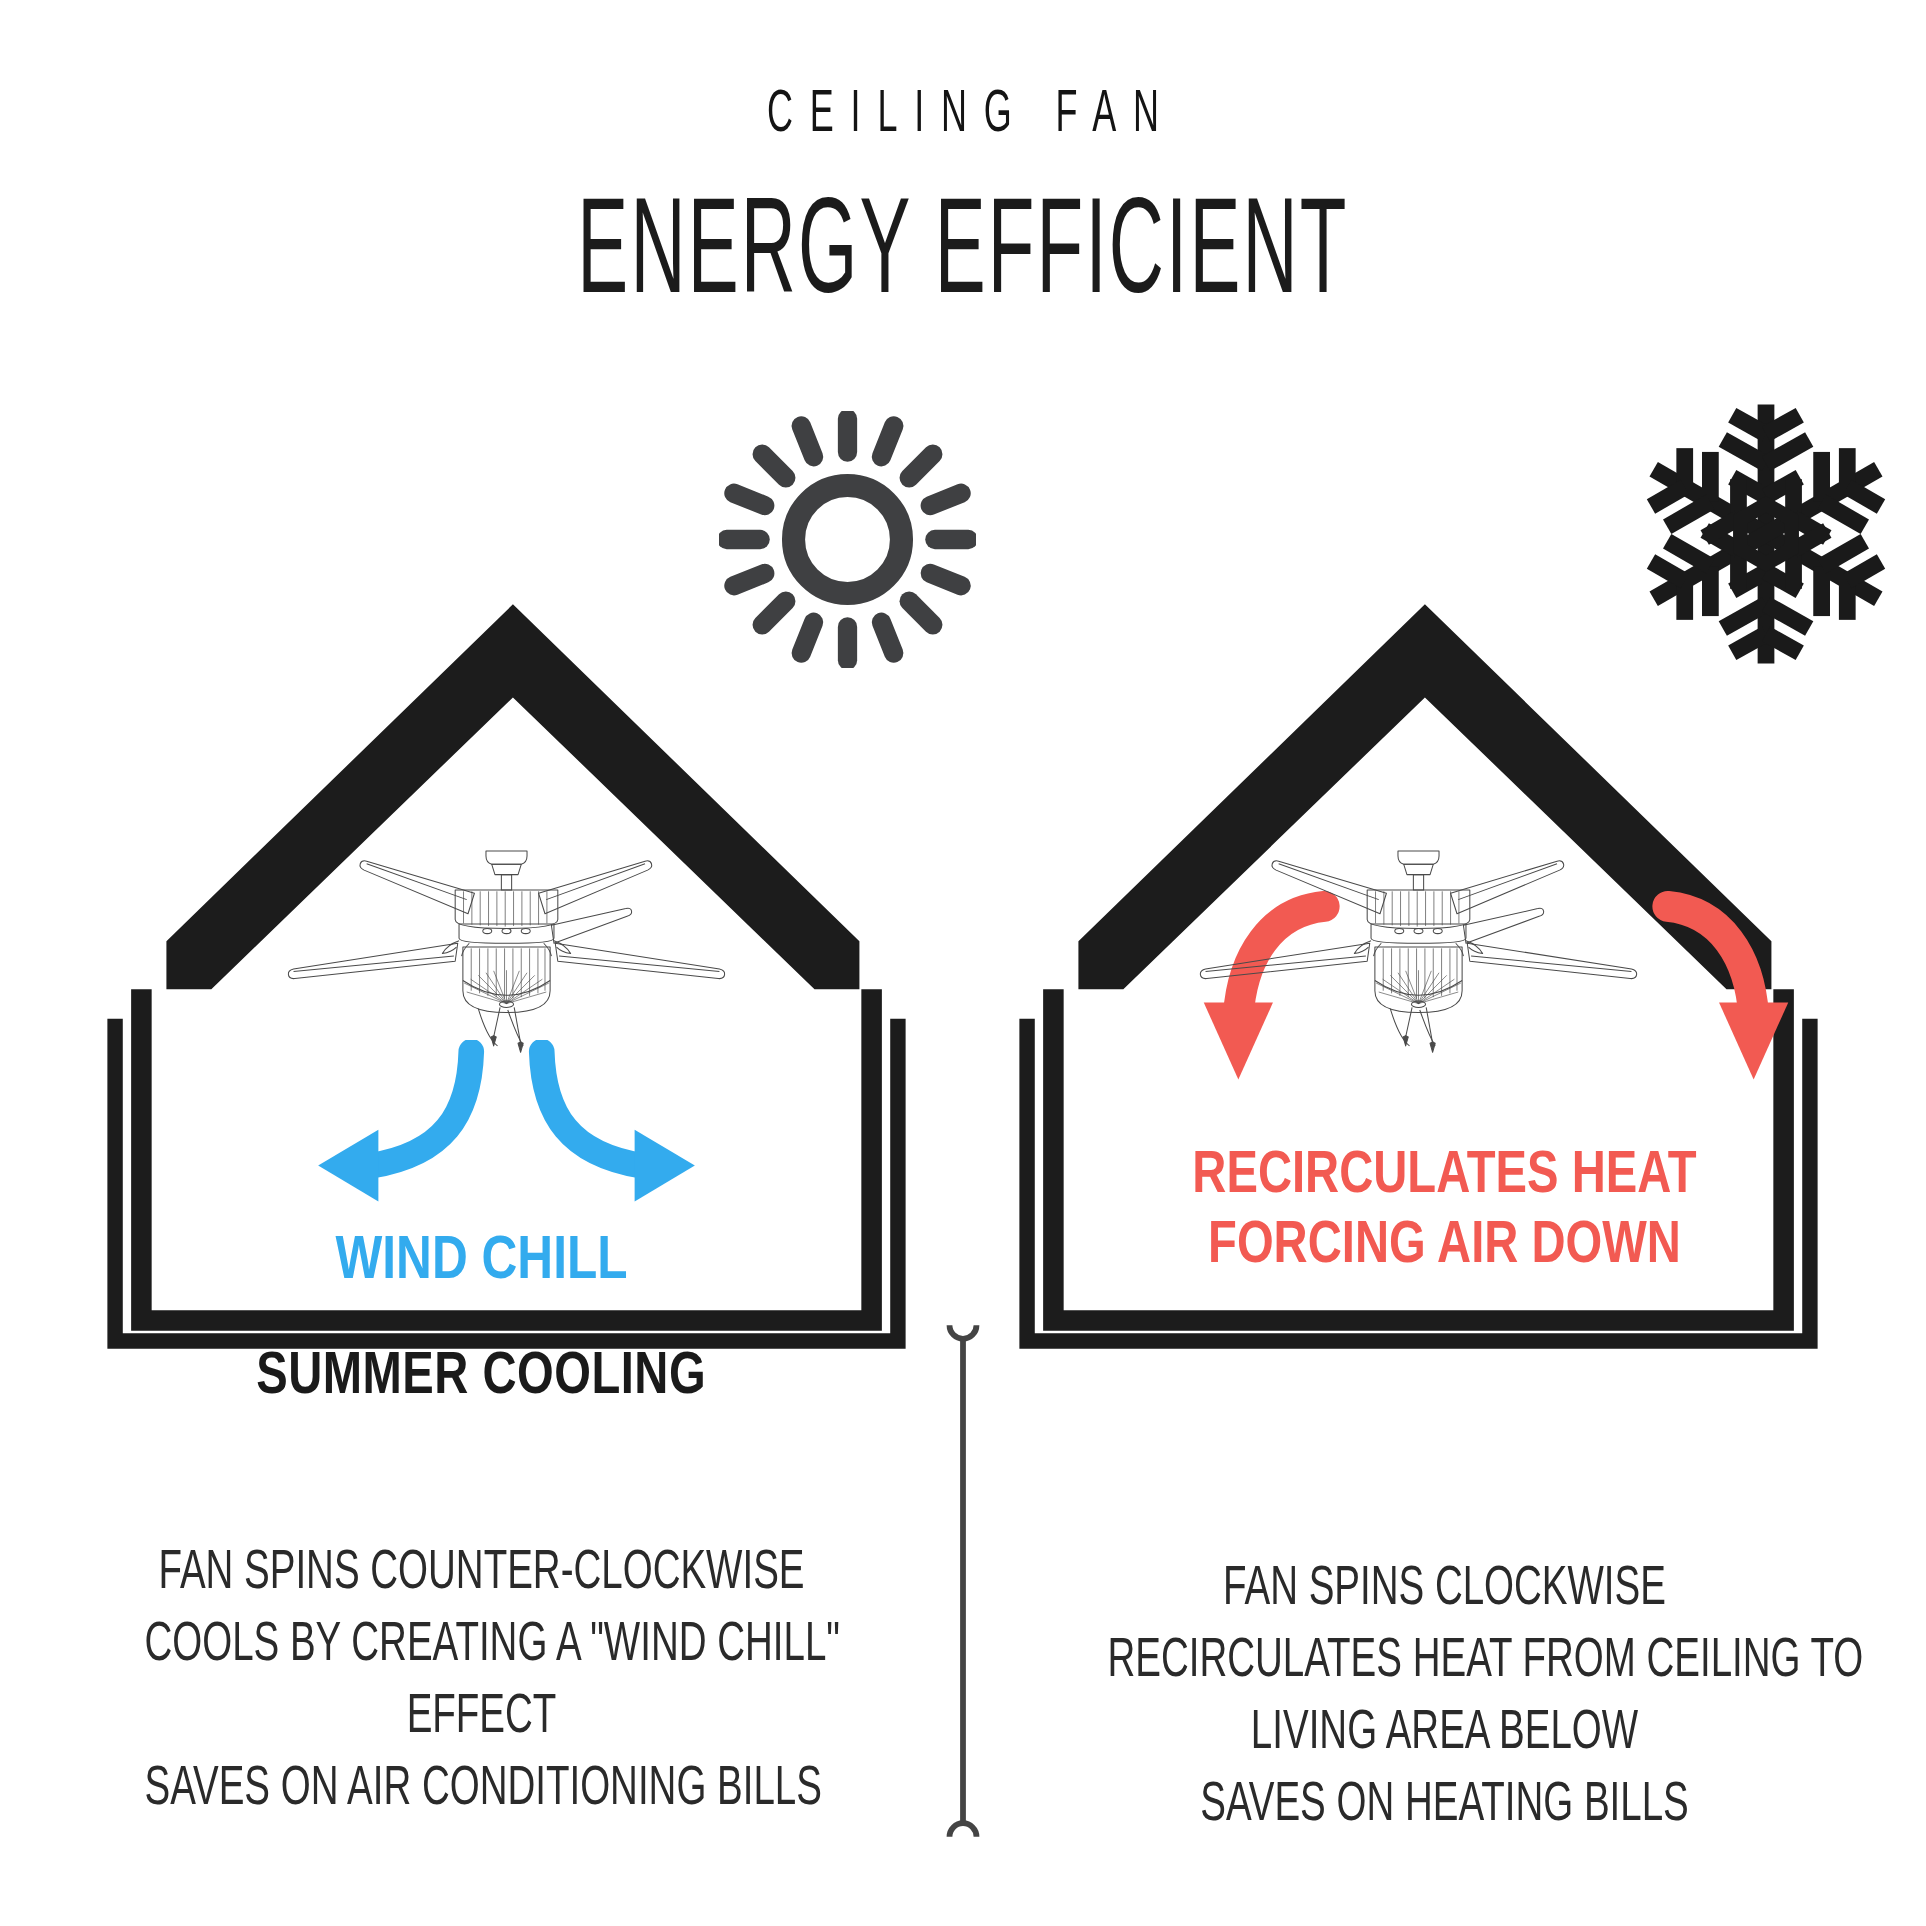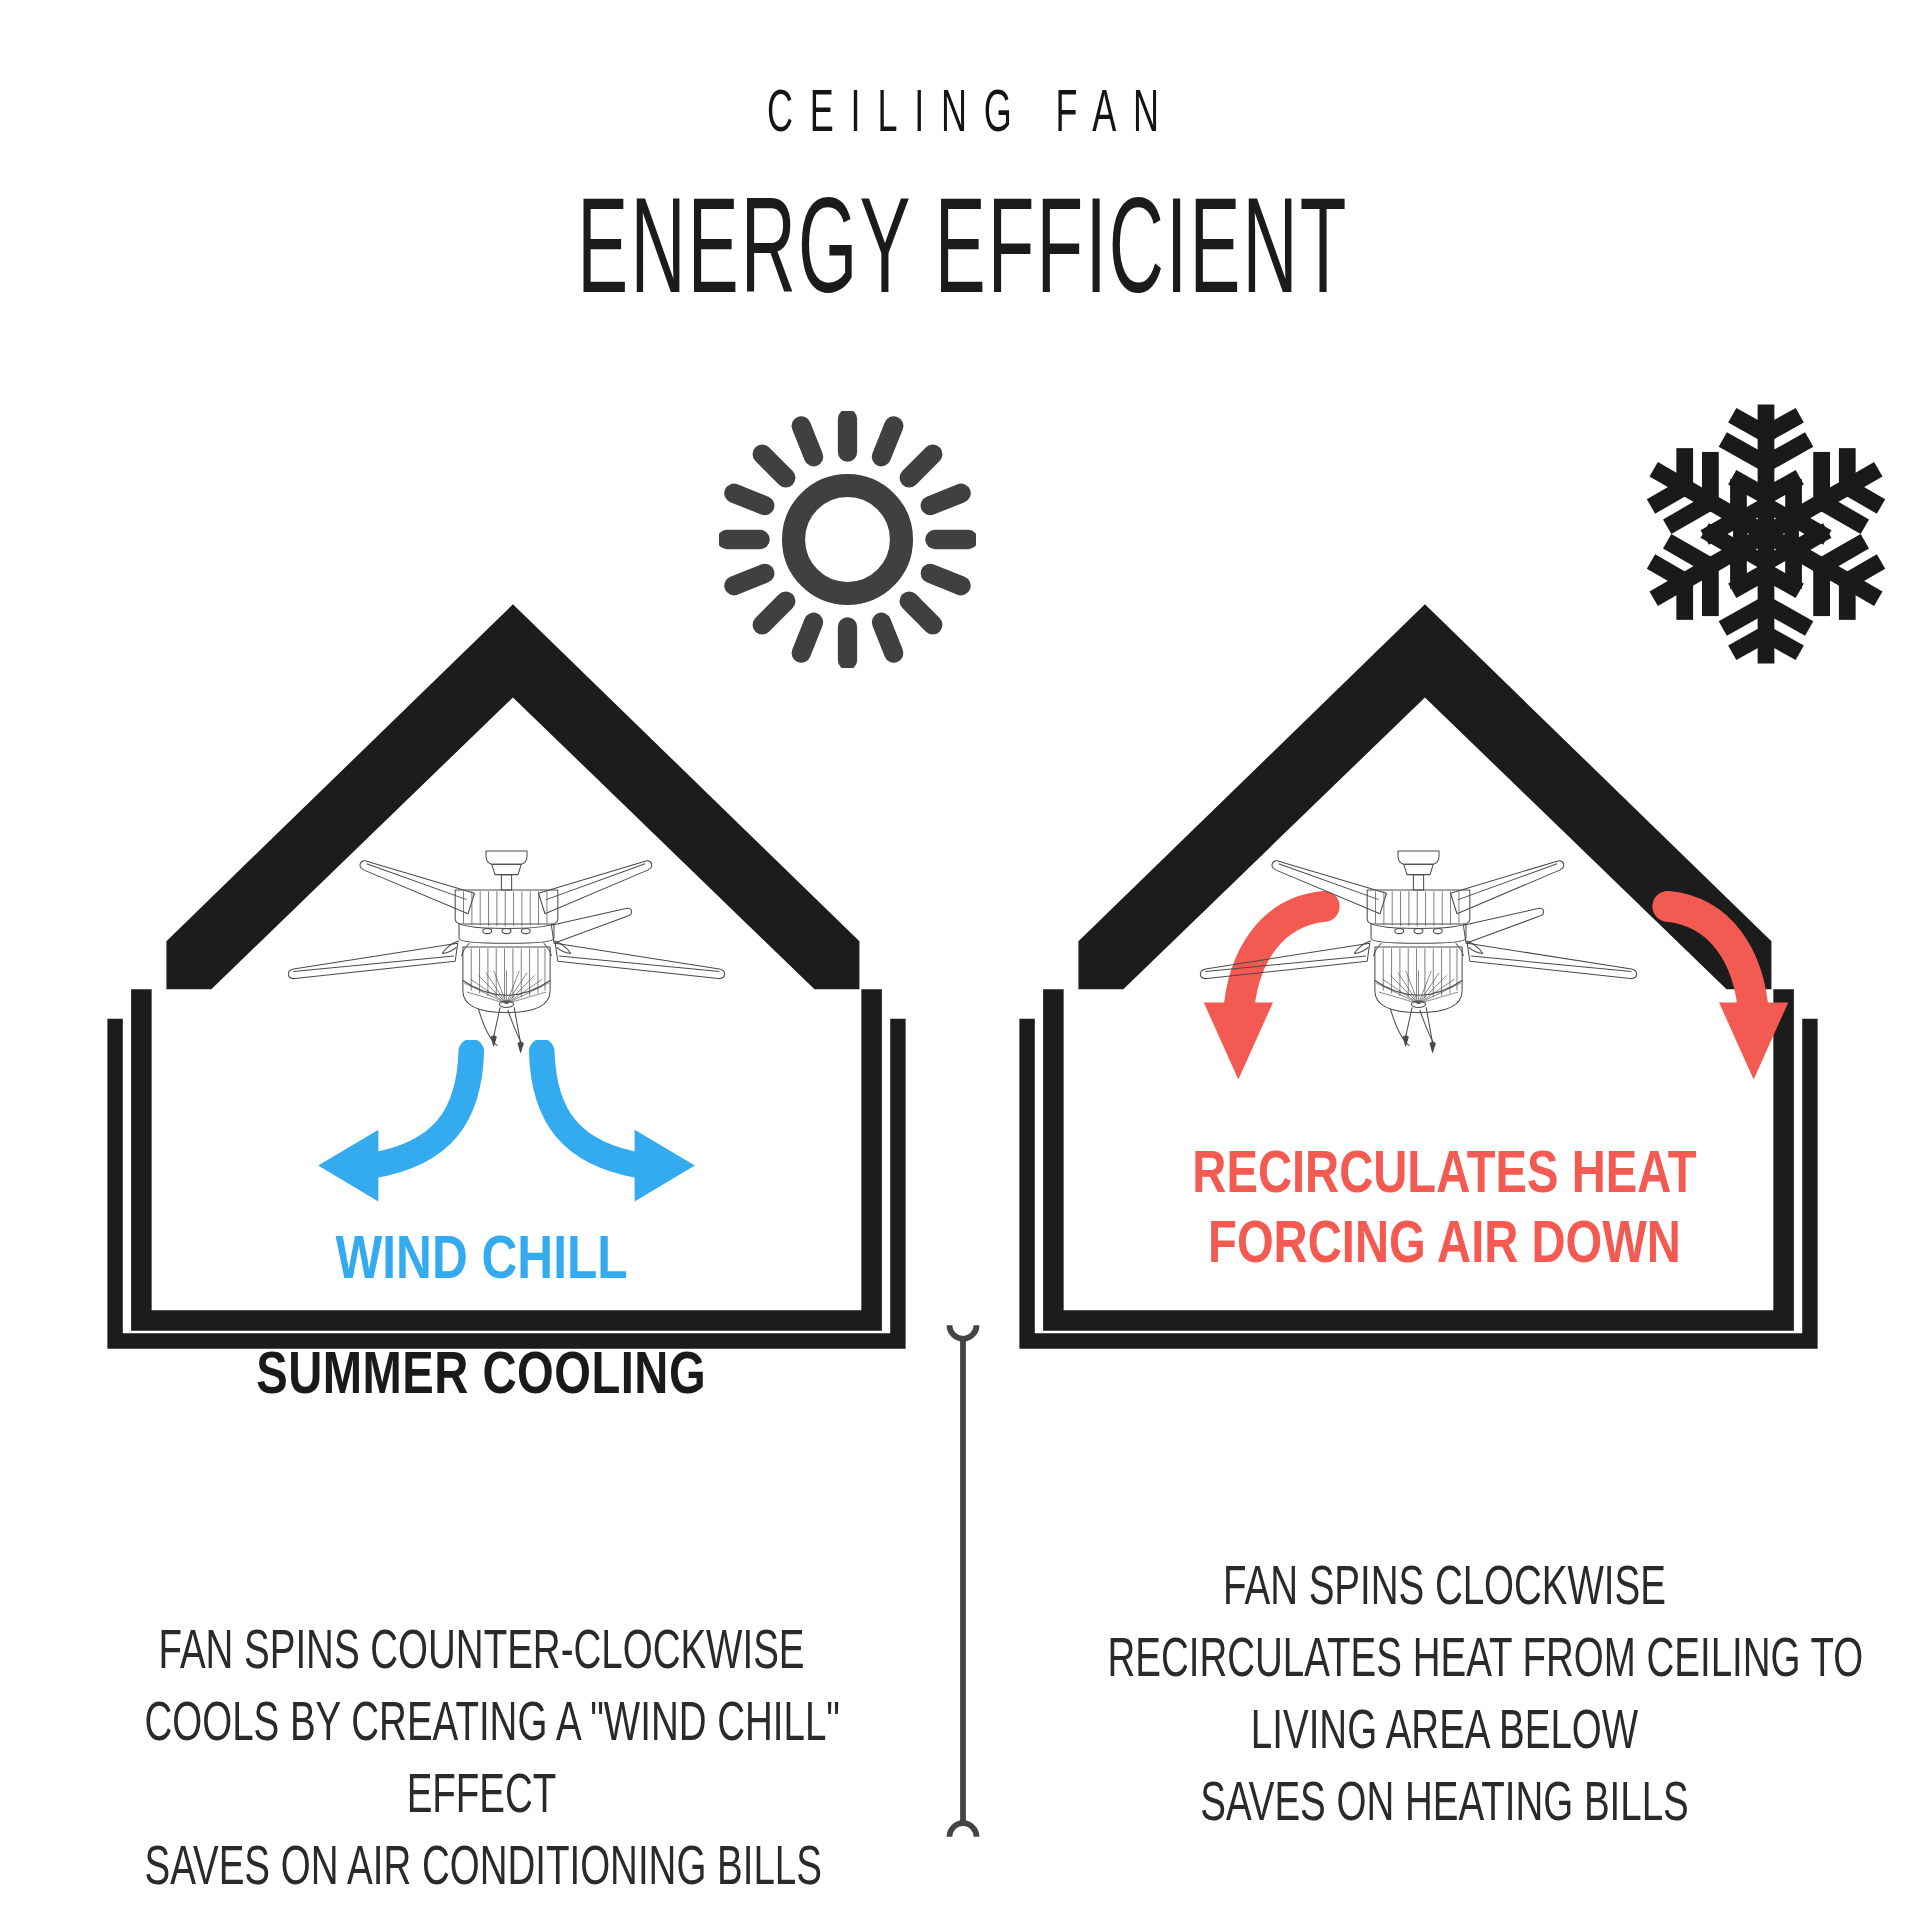--- a/index.html
+++ b/index.html
@@ -262,21 +262,21 @@
       </svg>
     </div>
 
     <div class="inner-label blue" style="left:0; width:963px; top:1220px; font-size:62px;">
       <span class="ln">WIND CHILL</span>
     </div>
 
     <div class="caption-head" style="top:1332px;margin-top:7px;">
       <span>SUMMER COOLING</span>
     </div>
-    <div class="caption-body" style="top:1613px;">
+    <div class="caption-body" style="top:1533px;">
       <span class="ln">FAN SPINS COUNTER-CLOCKWISE</span>
       <span class="ln">COOLS BY CREATING A "WIND CHILL"</span>
       <span class="ln">EFFECT</span>
       <span class="ln">SAVES ON AIR CONDITIONING BILLS</span>
     </div>
   </div>
 
   <div class="panel right">
 
     <div class="weather-icon" style="left:668px; top:399px; width:270px; height:270px;">

